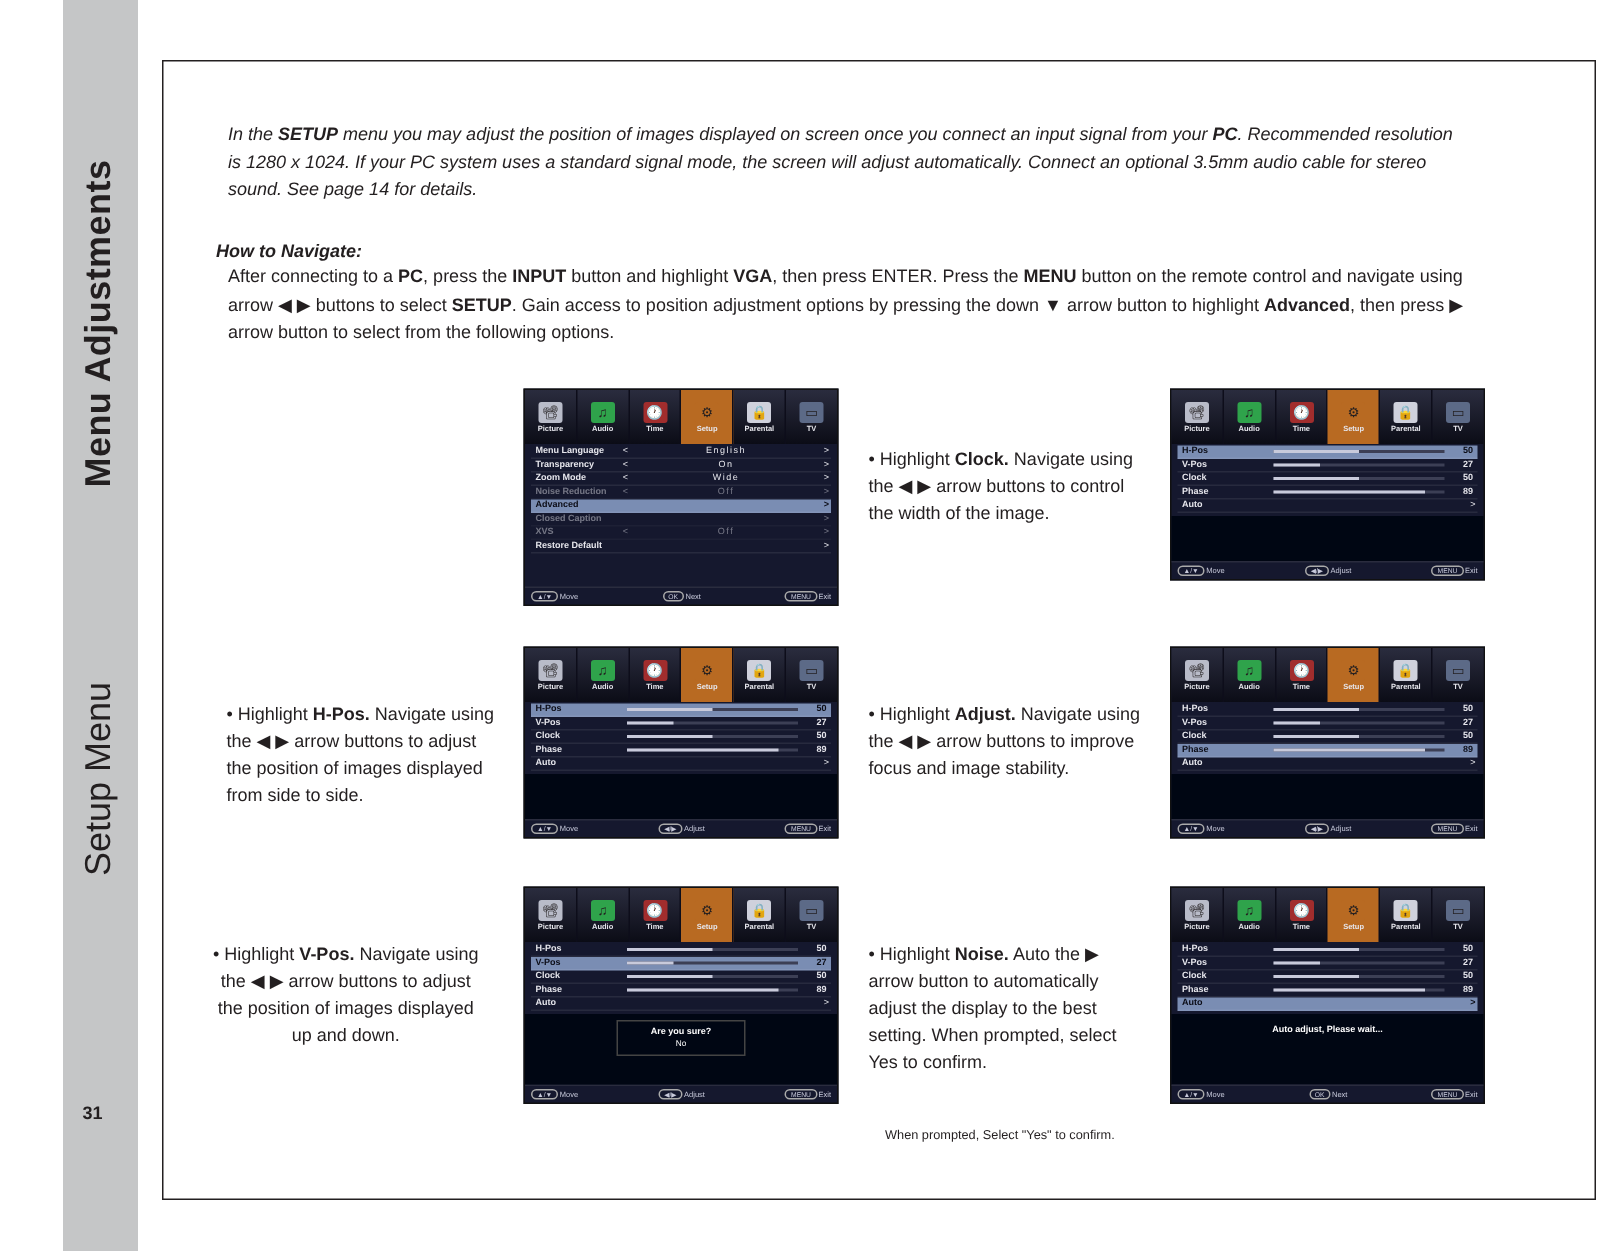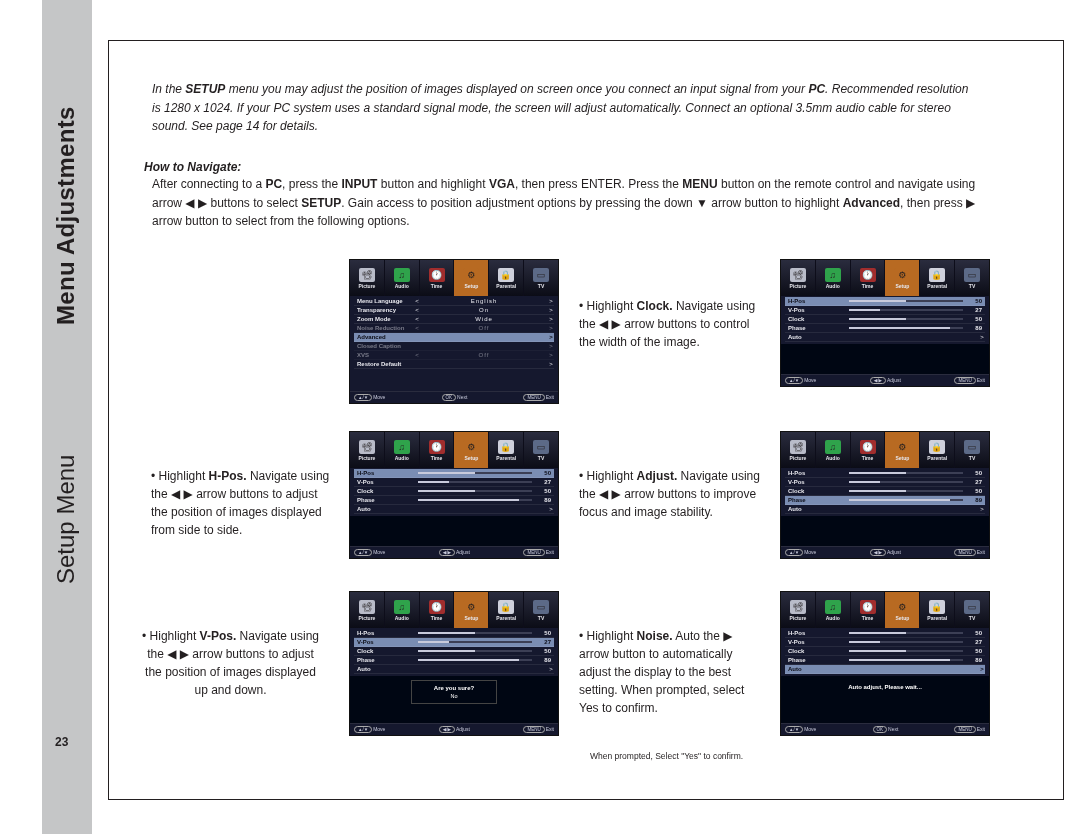--- a/index.html
+++ b/index.html
@@ -42,21 +42,21 @@
   .captxt { position:absolute; width:185px; font-size:12px; line-height:1.5;margin-top:36px; }
   .confirm-note { position:absolute; font-size:8.5px; color:#231f20; }
   .osd .msg { text-align:center; color:#fff; font-size:6px; font-weight:700; padding:8px 0 4px; }
 </style>
 </head>
 <body>
 
 <div class="sidebar"></div>
 <div class="sidebar-title-bold">Menu Adjustments</div>
 <div class="sidebar-title-light">Setup Menu</div>
-<div class="page-num">23</div>
+<div class="page-num">31</div>
 
 <div class="main-border"></div>
 
 <div class="intro">
   <span>In the </span><b>SETUP</b><span> menu you may adjust the position of images displayed on screen once you connect an input signal from your </span><b>PC</b><span>. Recommended resolution is 1280 x 1024. If your PC system uses a standard signal mode, the screen will adjust automatically. Connect an optional 3.5mm audio cable for stereo sound. See page 14 for details.</span>
 </div>
 
 <div class="nav-head">How to Navigate:</div>
 <div class="nav-body">
   <span>After connecting to a </span><b>PC</b><span>, press the </span><b>INPUT</b><span> button and highlight </span><b>VGA</b><span>, then press ENTER. Press the </span><b>MENU</b><span> button on the remote control and navigate using arrow ◀ ▶ buttons to select </span><b>SETUP</b><span>. Gain access to position adjustment options by pressing the down ▼ arrow button to highlight </span><b>Advanced</b><span>, then press  ▶ arrow button to select from the following options.</span>

